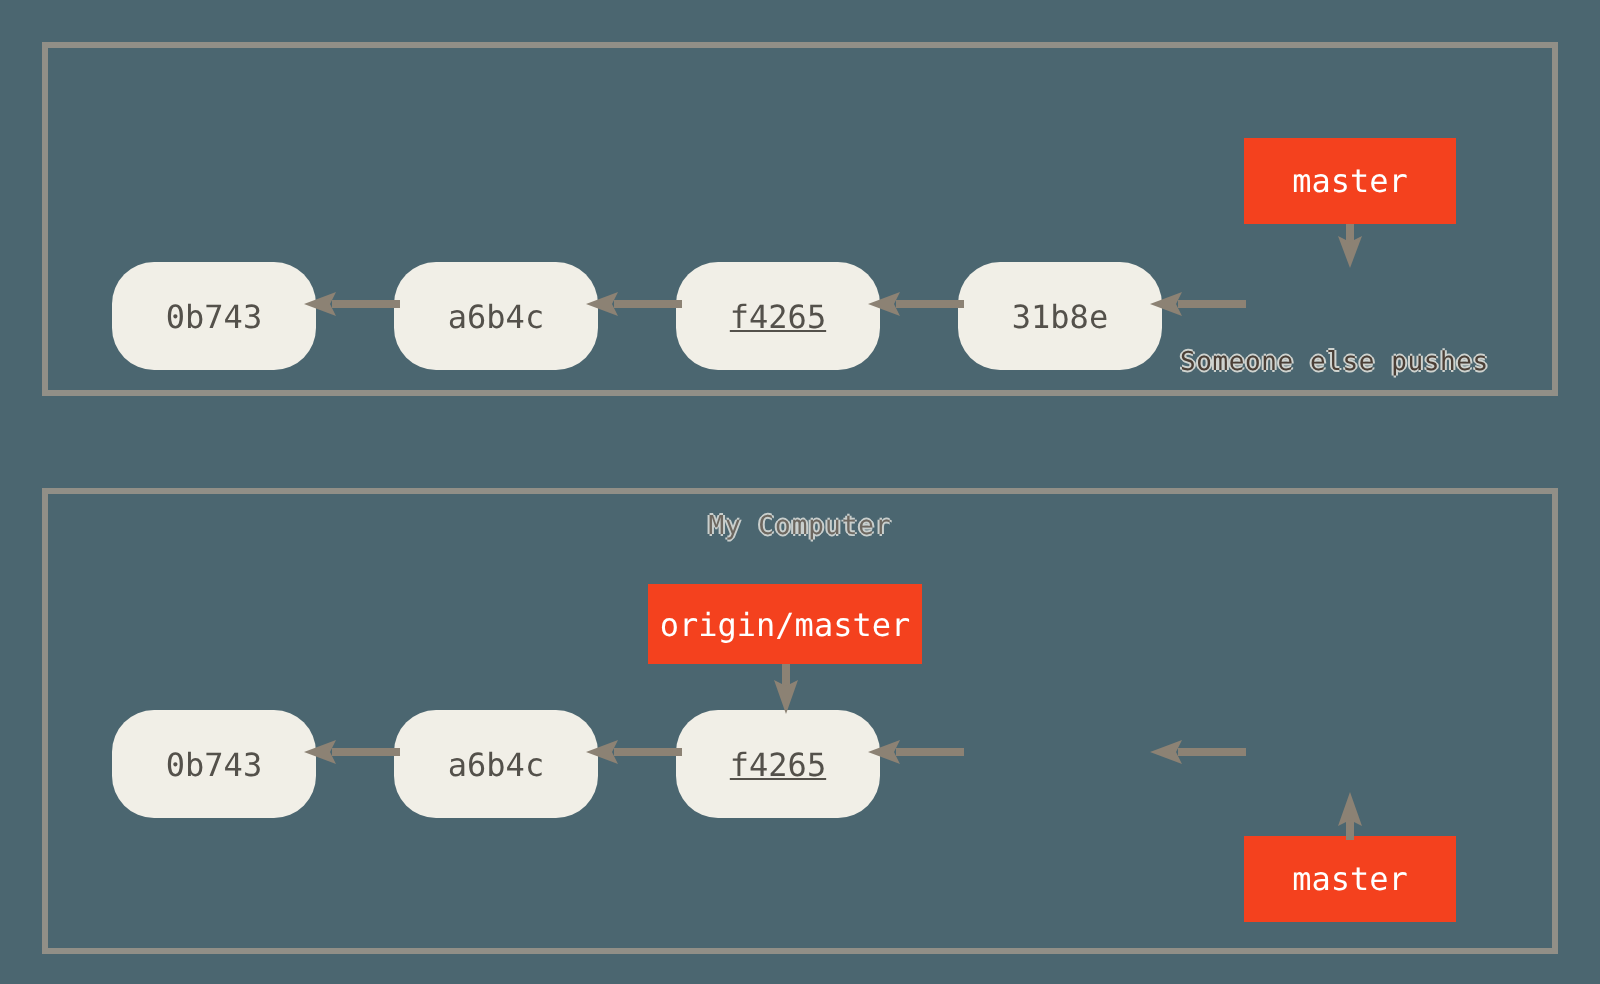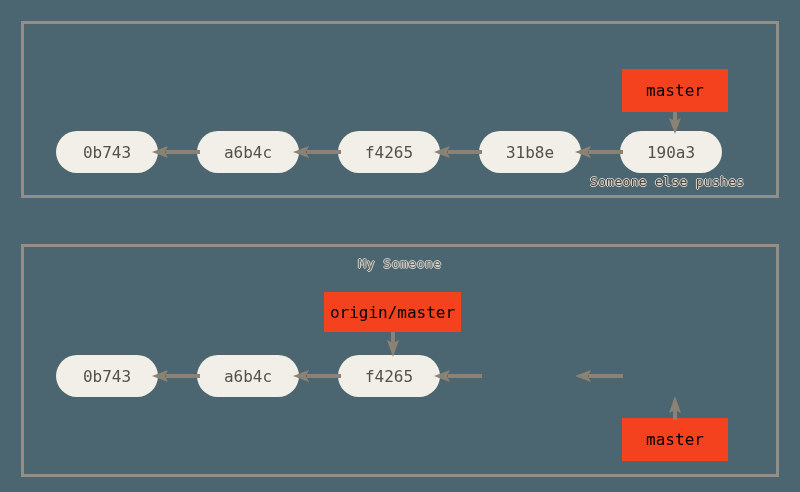--- a/index.html
+++ b/index.html
@@ -38,57 +38,57 @@
        0 1px 0 #c9cfcd, 0 -1px 0 #c9cfcd;
     white-space: nowrap;
   }
   #title-remote { top: 26px; }
   #title-local  { top: 256px; }
 
   
   .node {
     position: absolute;
     width: 102px;
-    height: 42px;
+    height: 54px;
     background: #f1efe7;
     border-radius: 21px;
     display: flex;
     align-items: center;
     justify-content: center;
     font-size: 16px;
     color: #54514b;
     box-sizing: border-box;
   }
   .row-remote { top: 131px; }
   .row-local  { top: 355px; }
 
   .c1 { left: 56px;  }
   .c2 { left: 197px; }
-  .c3 { left: 338px; }
+  .c3 { left: 338px; text-decoration: underline; }
   .c4 { left: 479px; }
   .c5 { left: 620px; }
 
   
   .harrow {
     position: absolute;
     height: 14px;
     width: 48px;
   }
   .harrow-remote { top: 145px; }
   .harrow-local  { top: 369px; }
   .a1 { left: 152px; }
   .a2 { left: 293px; }
   .a3 { left: 434px; }
   .a4 { left: 575px; }
 
   
   .reflabel {
     position: absolute;
     background: #f4411e;
-    color: #000000;
+    color: #ffffff;
     display: flex;
     align-items: center;
     justify-content: center;
     font-size: 16px;
     box-sizing: border-box;
   }
   #ref-remote-master  { left: 622px; top: 69px;  width: 106px; height: 43px; }
   #ref-origin-master  { left: 324px; top: 292px; width: 137px; height: 40px; }
   #ref-local-master   { left: 622px; top: 418px; width: 106px; height: 43px; }
 
@@ -116,21 +116,20 @@
 
 <div id="canvas">
 
   <div class="panel" id="panel-remote"></div>
 
 
   <div class="node row-remote c1">0b743</div>
   <div class="node row-remote c2">a6b4c</div>
   <div class="node row-remote c3">f4265</div>
   <div class="node row-remote c4">31b8e</div>
-  <div class="node row-remote c5">190a3</div>
 
   <svg class="harrow harrow-remote a1" viewBox="0 0 48 14">
     <path d="M48 7 L14 7" stroke="#8c8274" stroke-width="4" fill="none"></path>
     <path d="M0 7 L16 1 L13 7 L16 13 Z" fill="#8c8274"></path>
   </svg>
   <svg class="harrow harrow-remote a2" viewBox="0 0 48 14">
     <path d="M48 7 L14 7" stroke="#8c8274" stroke-width="4" fill="none"></path>
     <path d="M0 7 L16 1 L13 7 L16 13 Z" fill="#8c8274"></path>
   </svg>
   <svg class="harrow harrow-remote a3" viewBox="0 0 48 14">
@@ -146,21 +145,21 @@
 
   <svg class="varrow" id="varrow-remote-master" viewBox="0 0 16 22">
     <path d="M8 0 L8 10" stroke="#8c8274" stroke-width="4" fill="none"></path>
     <path d="M8 22 L2 6 L8 9 L14 6 Z" fill="#8c8274"></path>
   </svg>
 
   <div class="caption" id="caption-pushes">Someone else pushes</div>
 
   <div class="panel" id="panel-local"></div>
 
-  <div class="panel-title" id="title-local">My Someone</div>
+  <div class="panel-title" id="title-local">My Computer</div>
 
   <div class="node row-local c1">0b743</div>
   <div class="node row-local c2">a6b4c</div>
   <div class="node row-local c3">f4265</div>
 
   <svg class="harrow harrow-local a1" viewBox="0 0 48 14">
     <path d="M48 7 L14 7" stroke="#8c8274" stroke-width="4" fill="none"></path>
     <path d="M0 7 L16 1 L13 7 L16 13 Z" fill="#8c8274"></path>
   </svg>
   <svg class="harrow harrow-local a2" viewBox="0 0 48 14">

